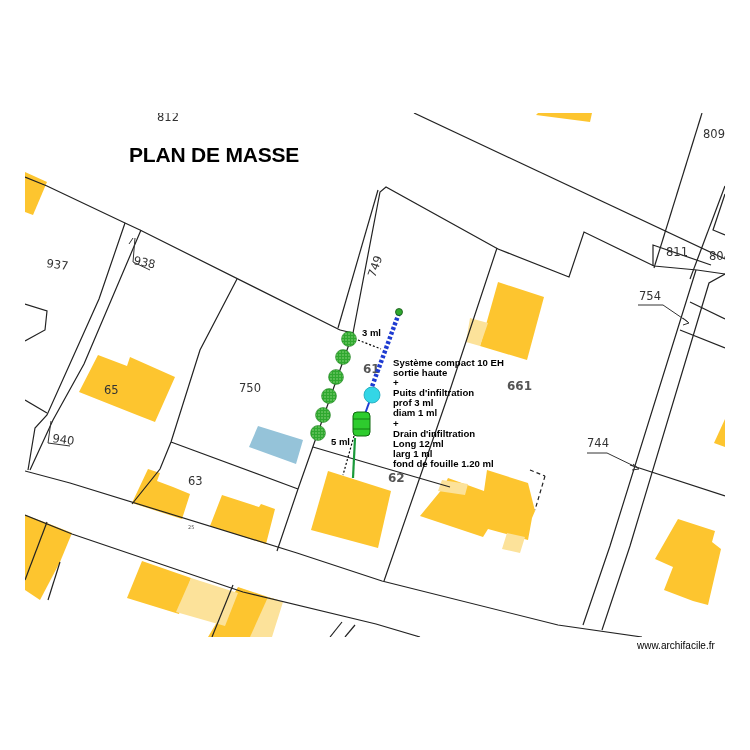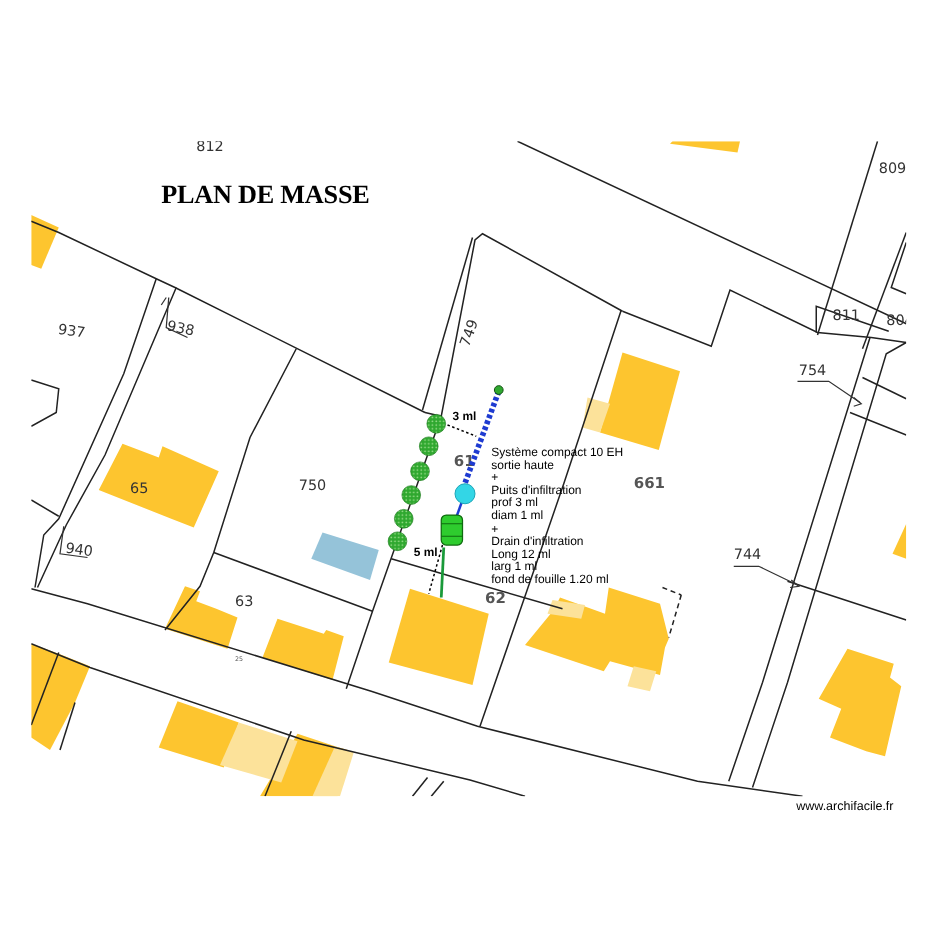--- a/index.html
+++ b/index.html
@@ -1,20 +1,20 @@
 <!DOCTYPE html>
 <html><head>
 <meta charset="utf-8">
 <style>
   html,body{margin:0;padding:0;background:#fff;}
   body{width:750px;height:750px;position:relative;overflow:hidden;font-family:"DejaVu Sans",sans-serif;}
   #map{position:absolute;left:0;top:0;width:750px;height:750px;}
-  .title{position:absolute;left:129px;top:143px;font-family:Liberation Serif, serif;font-weight:bold;font-size:21px;color:#000;letter-spacing:-0.2px;}
+  .title{position:absolute;left:129px;top:143px;font-family:Liberation Sans, sans-serif;font-weight:bold;font-size:21px;color:#000;letter-spacing:-0.2px;}
   .watermark{position:absolute;left:637px;top:640px;font-family:"Liberation Sans",sans-serif;font-size:10px;color:#000;}
-  .note{position:absolute;left:393px;top:358px;font-family:"Liberation Sans",sans-serif;font-weight:normal;font-size:9.6px;line-height:10.1px;color:#000;white-space:pre;}
+  .note{position:absolute;left:393px;top:358px;font-family:"Liberation Sans",sans-serif;font-weight:bold;font-size:9.6px;line-height:10.1px;color:#000;white-space:pre;}
   .lbl{font-family:"DejaVu Sans",sans-serif;font-size:11.5px;fill:#333;}
   .lblb{font-family:"DejaVu Sans",sans-serif;font-size:12px;fill:#555;font-weight:bold;}
   .dim{font-family:"Liberation Sans",sans-serif;font-size:9.5px;font-weight:bold;fill:#000;}
 </style>
 </head>
 <body>
 
 <svg id="map" viewBox="0 0 750 750" xmlns="http://www.w3.org/2000/svg">
   <defs>
     <clipPath id="mapclip">

